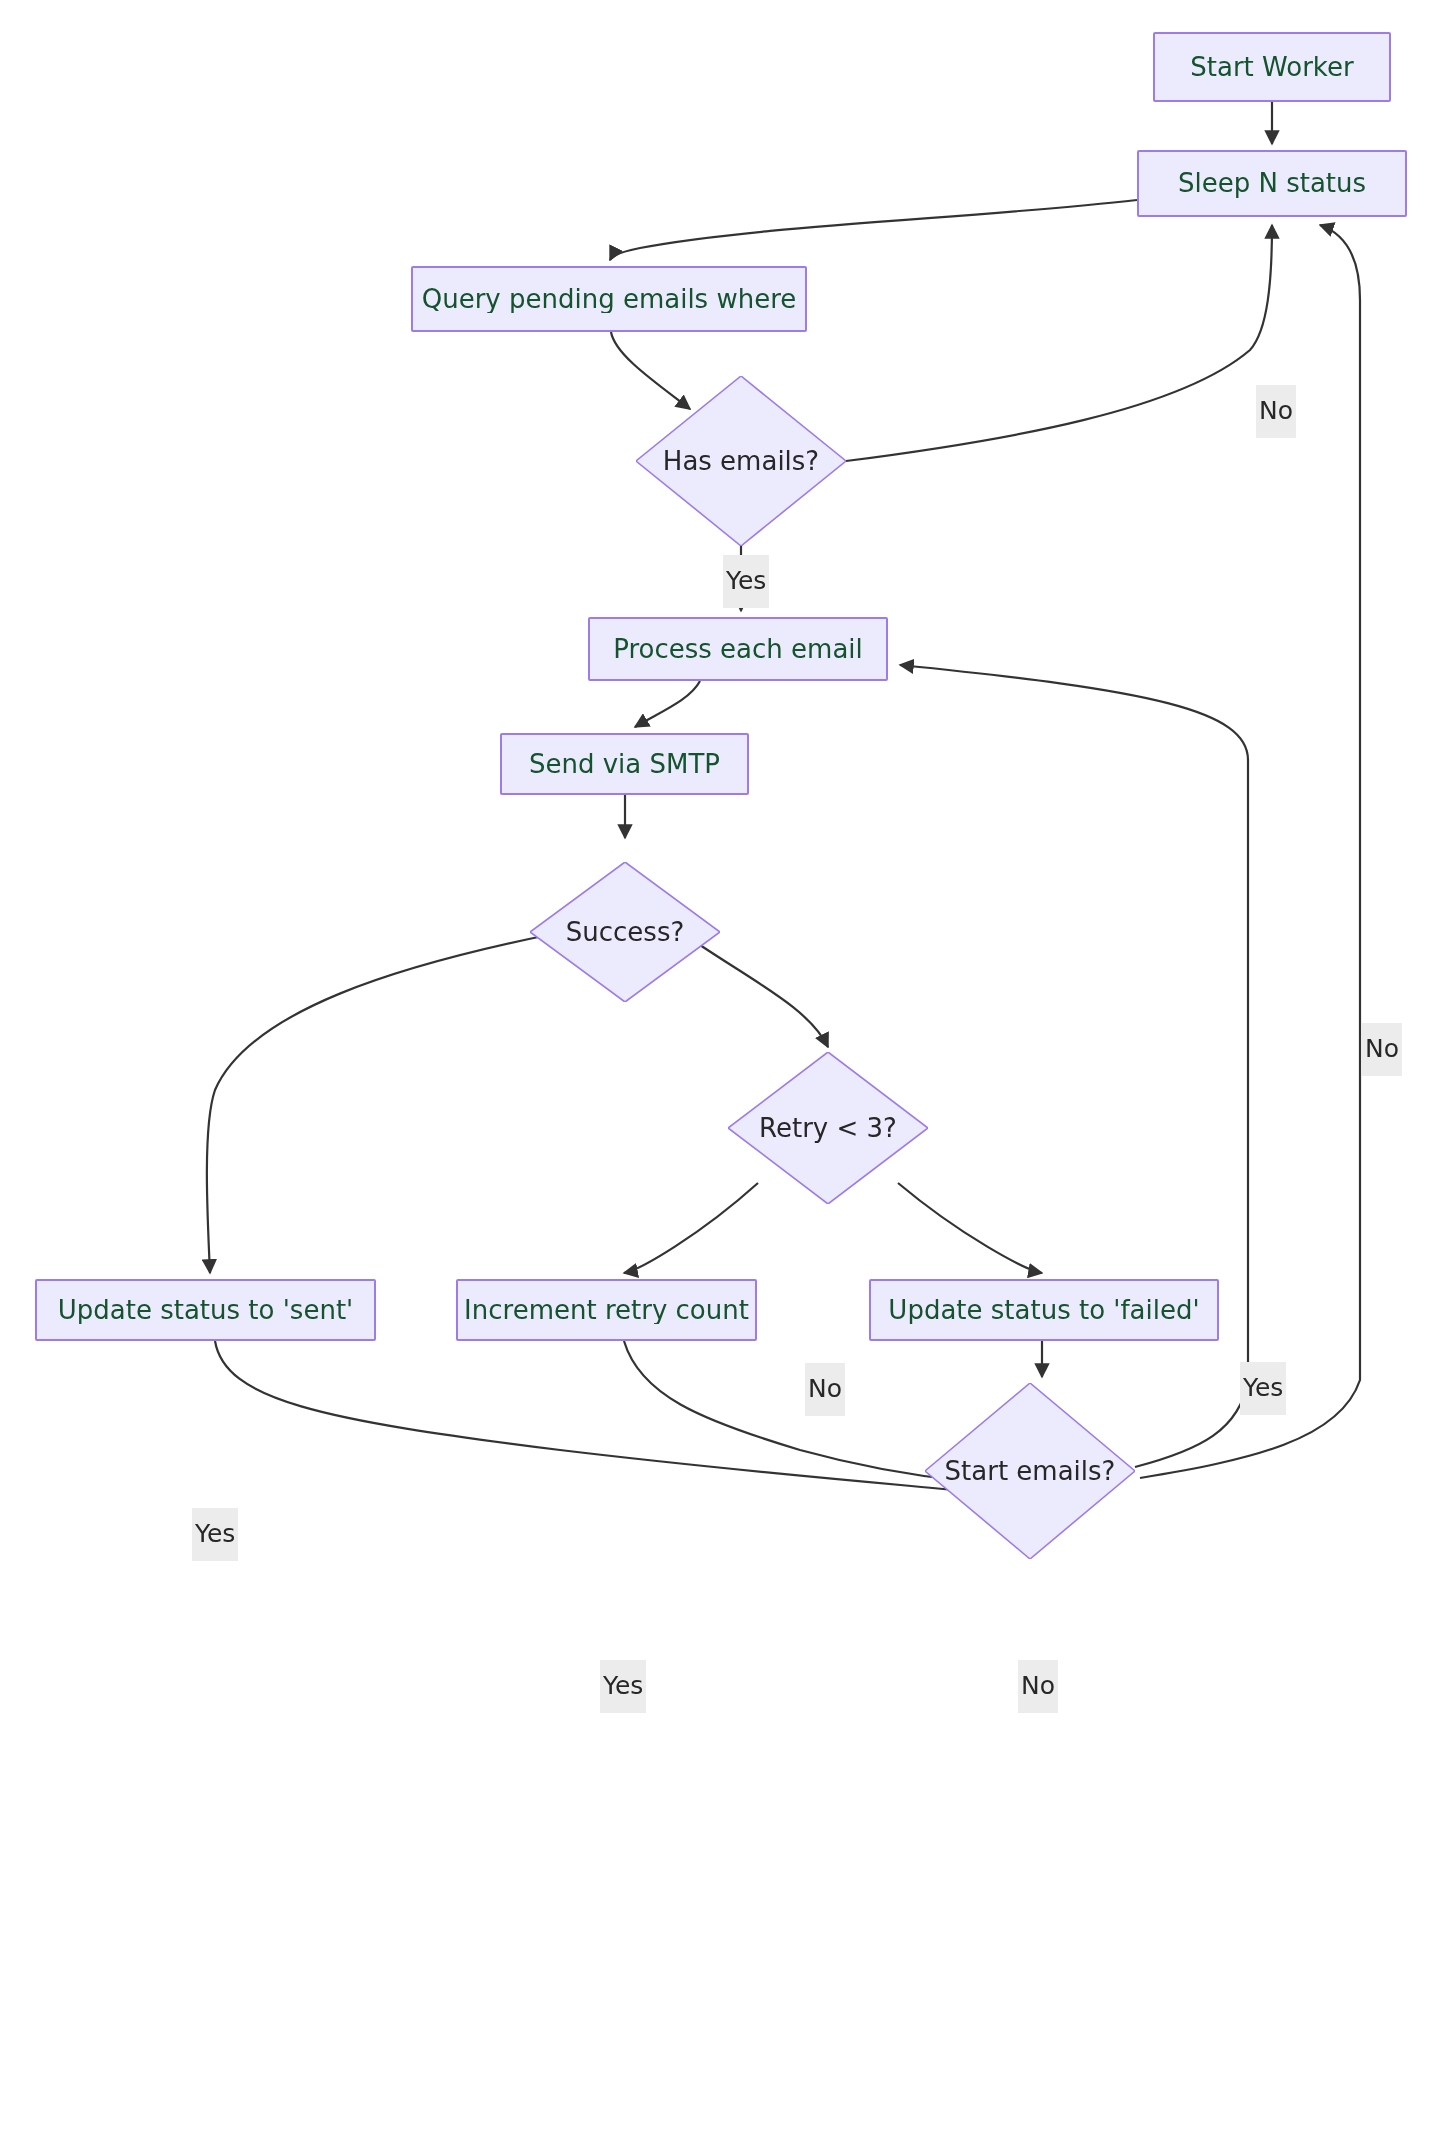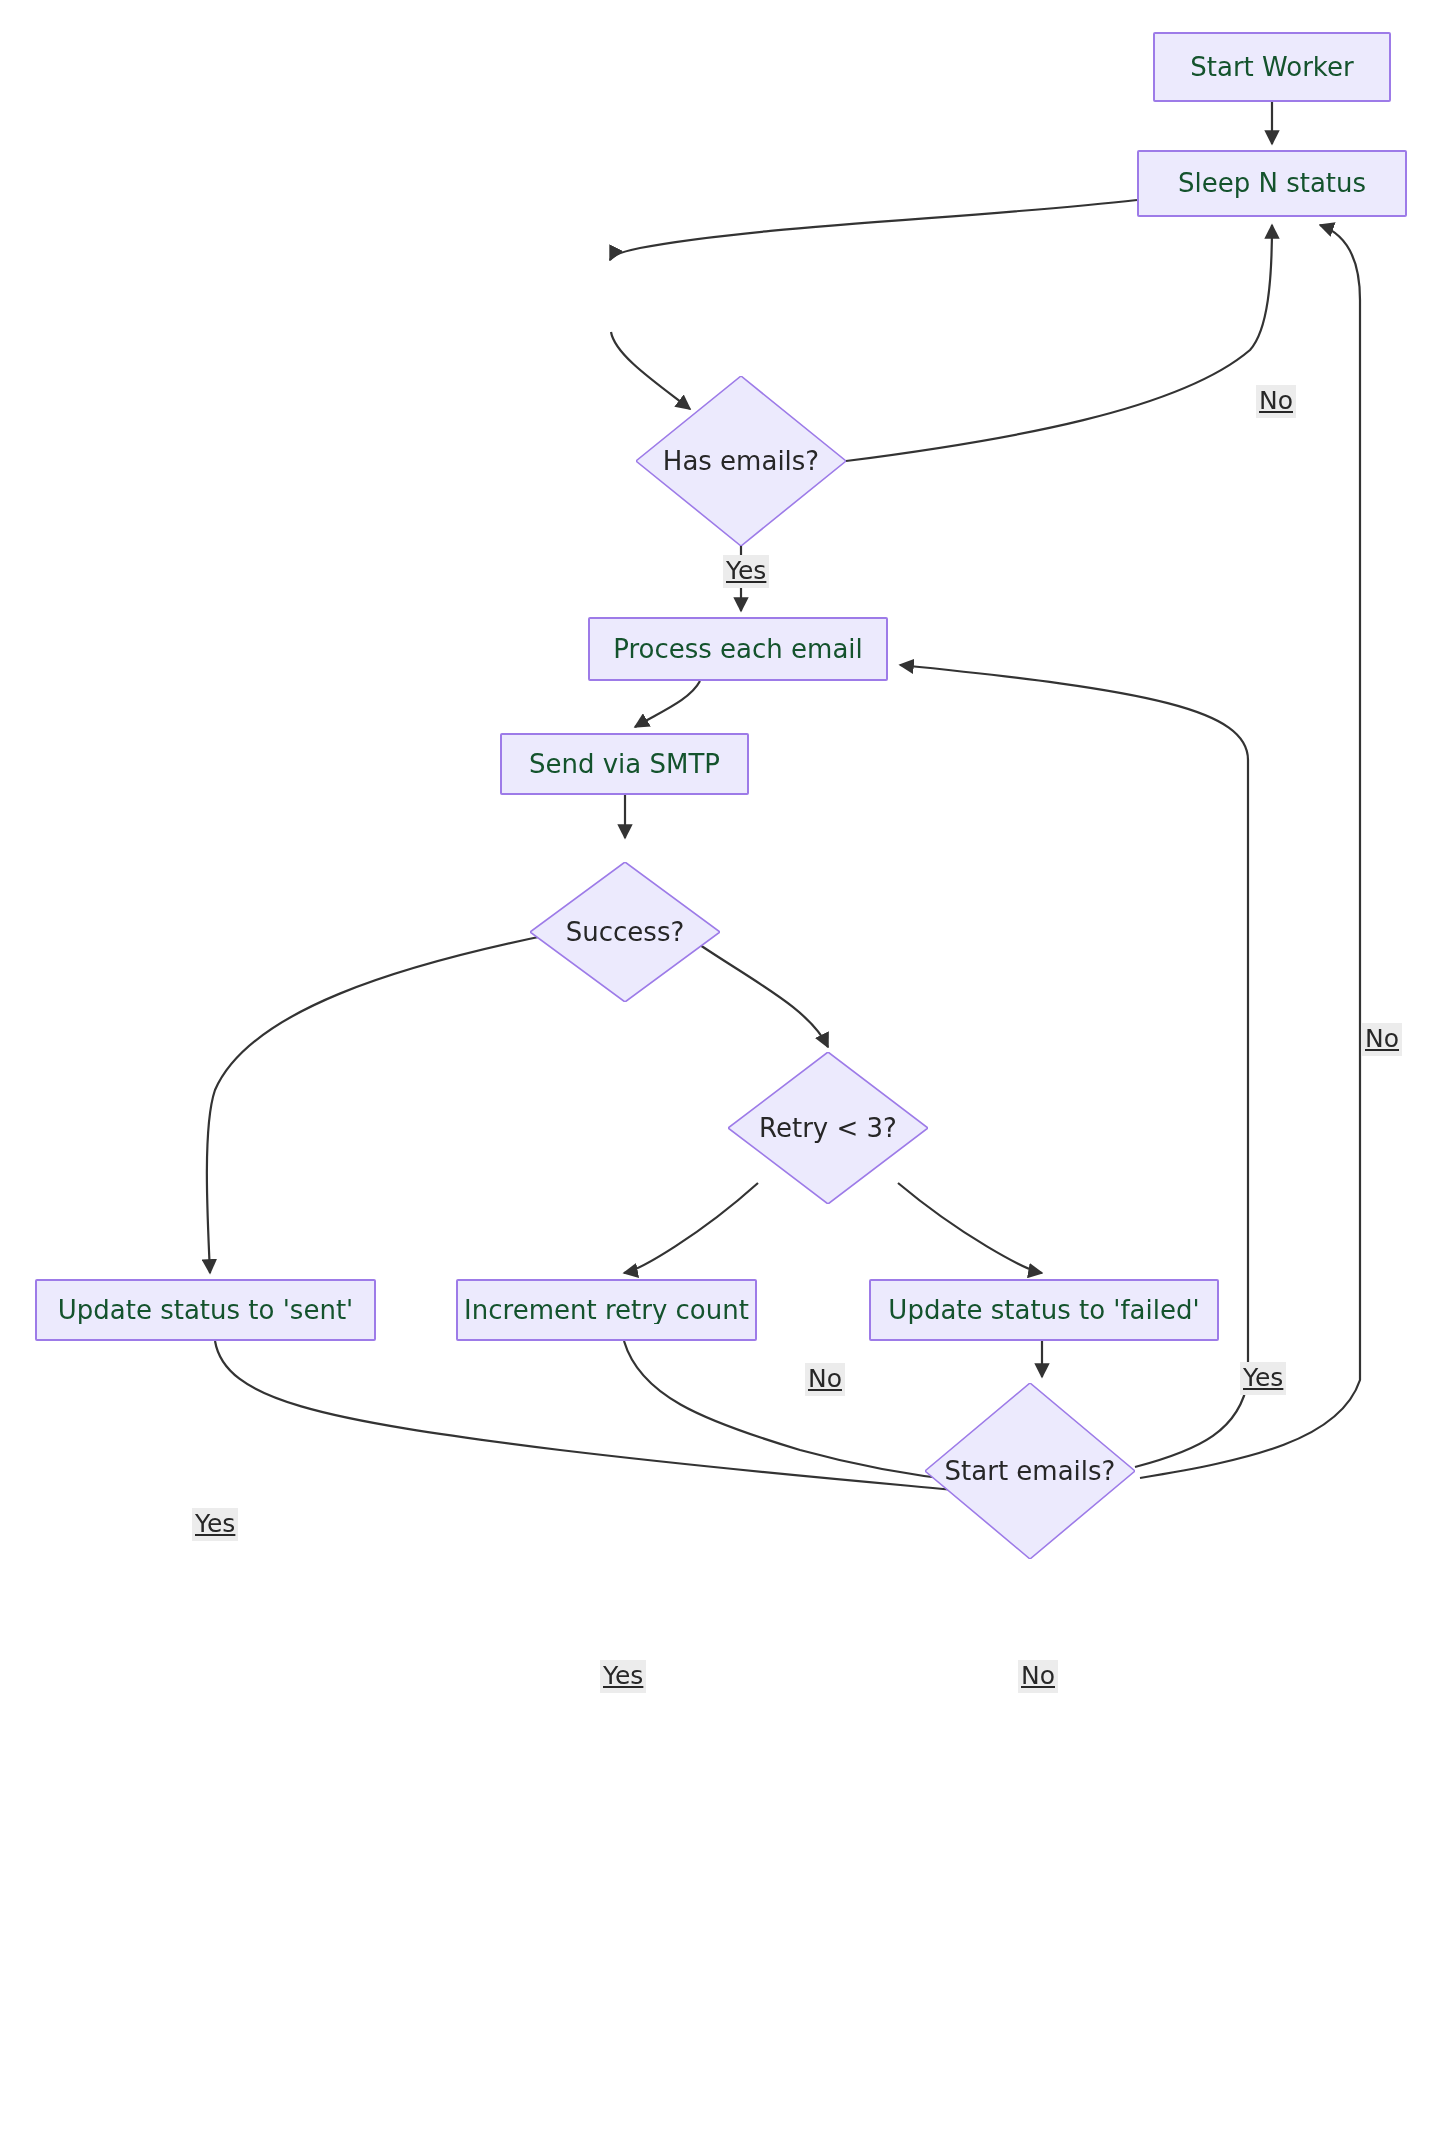--- a/index.html
+++ b/index.html
@@ -62,24 +62,23 @@
     color: #272727;
     white-space: nowrap;
     text-align: center;
   }
   .edge-label {
     position: absolute;
     background: #ECECEC;
     color: #272727;
     font-size: 25px;
     line-height: 1.15;
-    padding: 2px 3px;
+    padding: 12px 3px;
     white-space: nowrap;
     z-index: 3;
-    text-decoration: underline;
   }
 </style>
 </head>
 <body>
 
 <div id="canvas">
 
   <svg id="edge-layer" viewBox="0 0 1444 2130" xmlns="http://www.w3.org/2000/svg">
     <defs>
       <marker id="arrow" viewBox="0 0 10 10" refX="9" refY="5" markerWidth="7" markerHeight="7" orient="auto-start-reverse">
@@ -123,20 +122,23 @@
   </svg>
 
   <div class="node node-rect" style="left:1153px; top:32px; width:238px; height:70px;">
     <span class="node-label">Start Worker</span>
   </div>
 
   <div class="node node-rect" style="left:1137px; top:150px; width:270px; height:67px;">
     <span class="node-label">Sleep N status</span>
   </div>
 
+  <div class="node node-rect" style="left:411px; top:266px; width:396px; height:66px;">
+    <span class="node-label">Query pending emails where</span>
+  </div>
 
   <div class="node node-rect" style="left:588px; top:617px; width:300px; height:64px;">
     <span class="node-label">Process each email</span>
   </div>
 
   <div class="node node-diamond" style="left:636px; top:376px; width:210px; height:170px;">
     <span class="diamond-shape">
       <svg viewBox="0 0 100 100" preserveAspectRatio="none">
         <polygon points="50,0 100,50 50,100 0,50" fill="#ECEAFD" stroke="#9D7BE8" stroke-width="1.6" vector-effect="non-scaling-stroke"></polygon>
       </svg>

